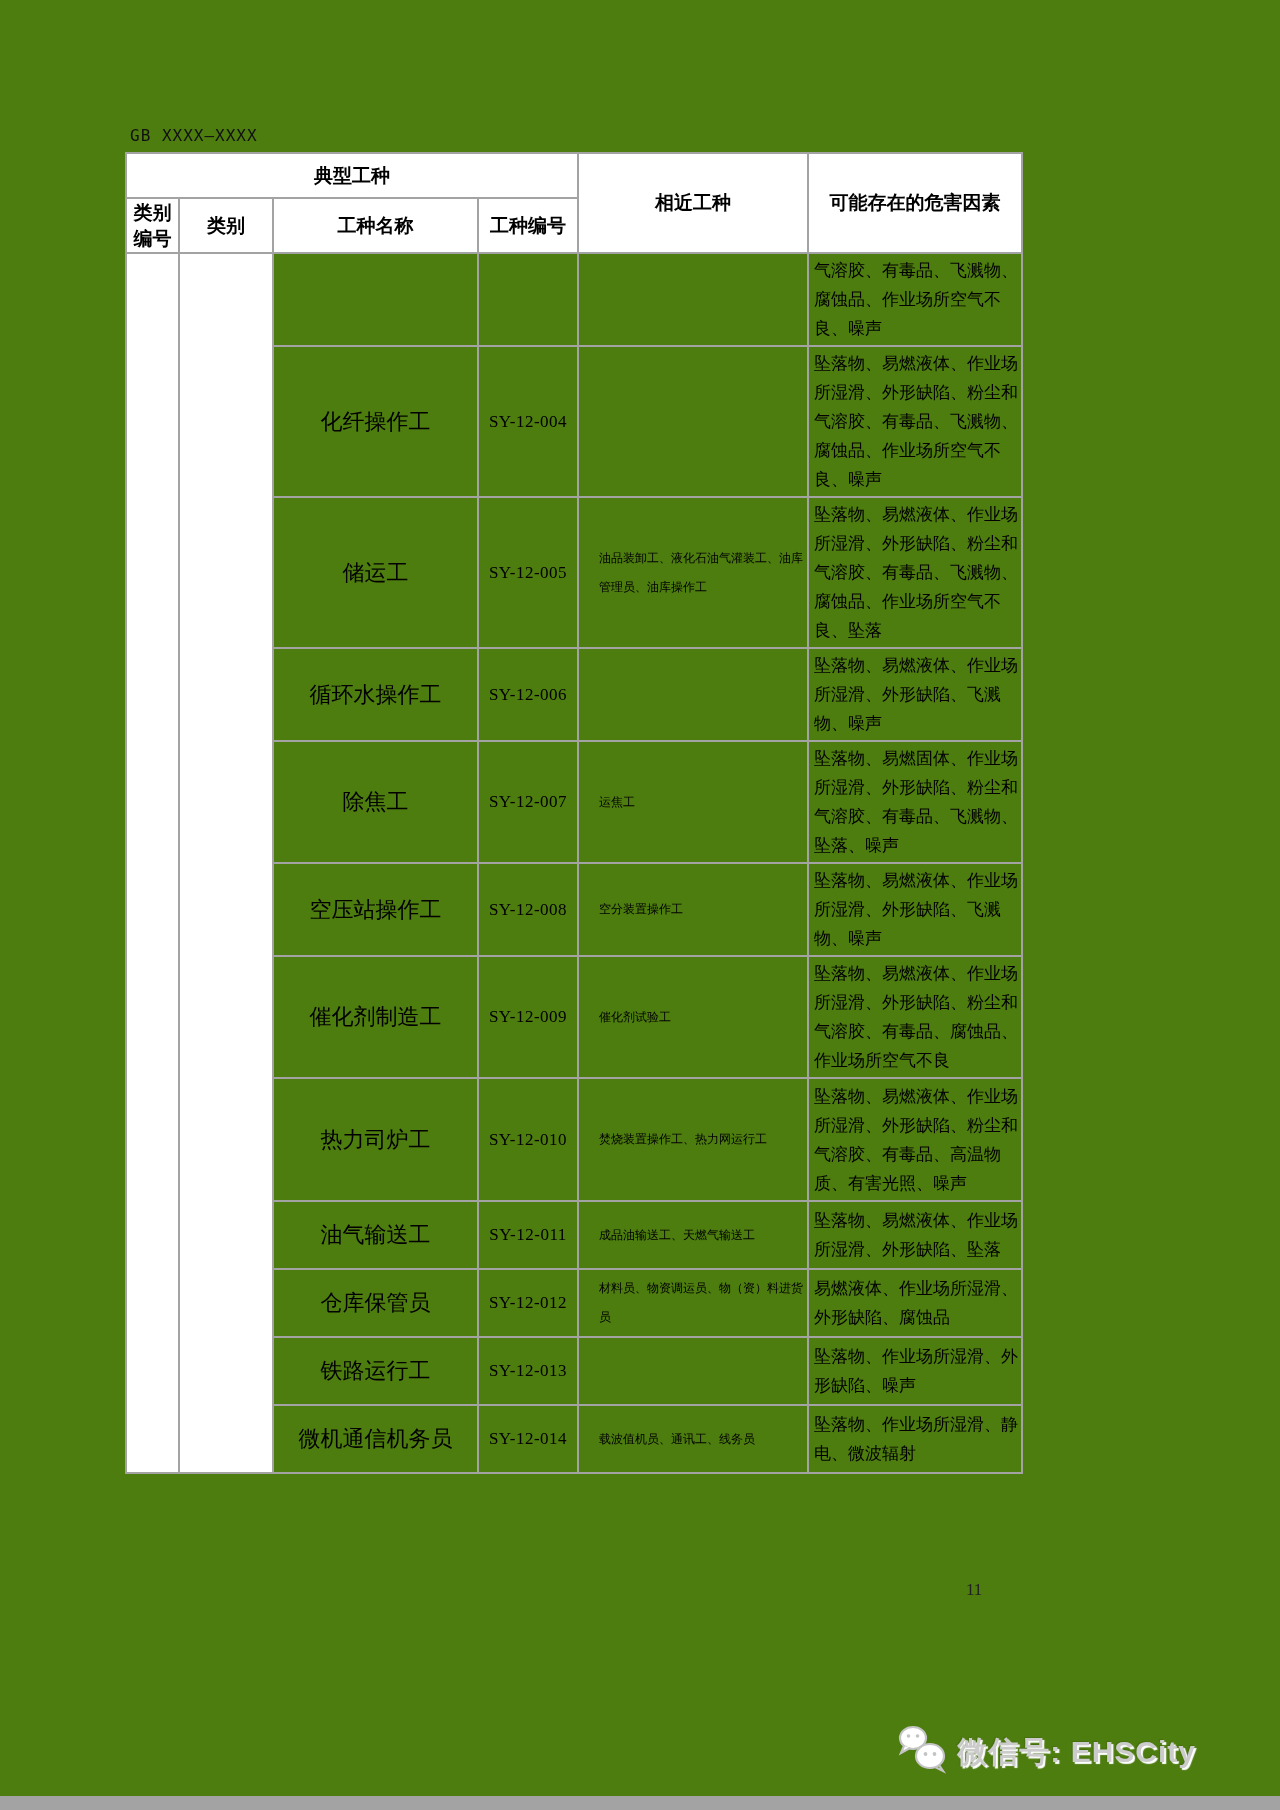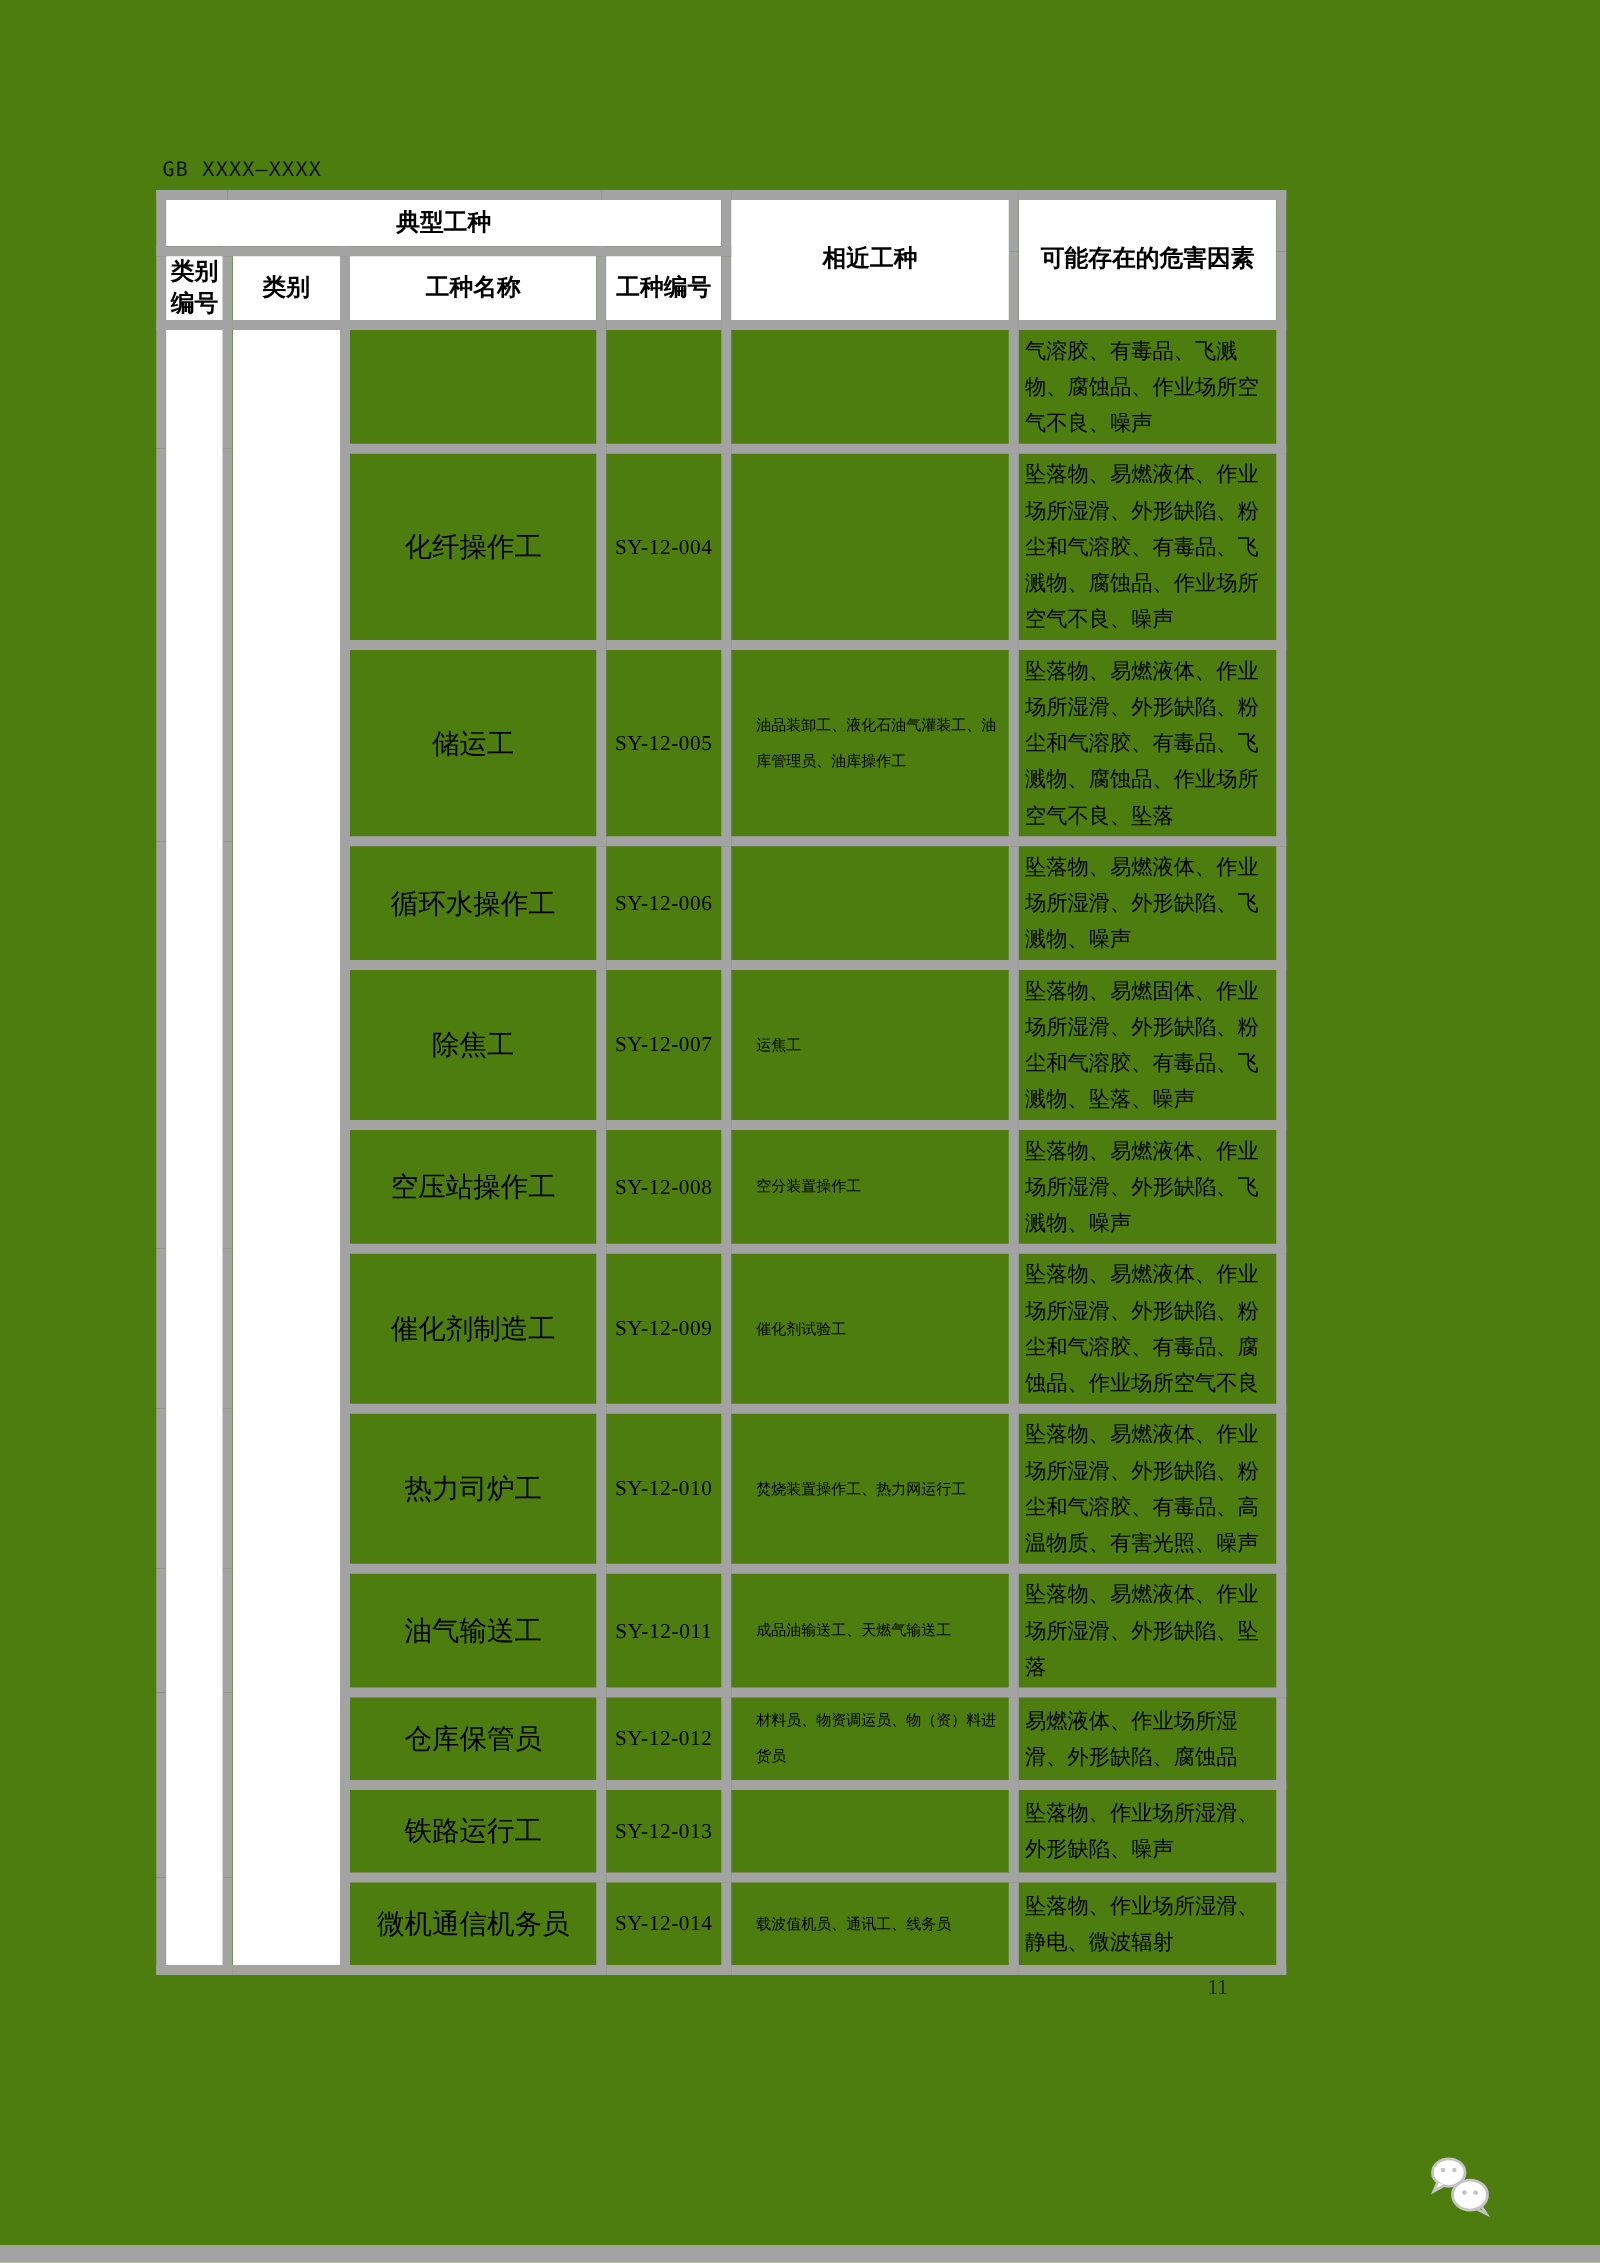--- a/index.html
+++ b/index.html
@@ -24,21 +24,21 @@
   }
   table.jobs {
     position: absolute;
     left: 125px;
     top: 152px;
     width: 896px;
     border-collapse: collapse;
     table-layout: fixed;
   }
   table.jobs th, table.jobs td {
-    border: 8px solid #a3a3a3;
+    border: 2px solid #a3a3a3;
     overflow: hidden;
     font-family: Liberation Serif, serif;
   }
   thead th {
     font-size: 19px;
     font-weight: bold;
     text-align: center;
     vertical-align: middle;
     line-height: 1.35;
     padding: 0 2px;
@@ -229,17 +229,18 @@
           <path d="M45 43 L49 49 L41 45" fill="none"></path>
         </g>
         <g fill="#c4c4c4" stroke="none">
           <circle cx="14.5" cy="14" r="1.8"></circle>
           <circle cx="23.5" cy="14" r="1.8"></circle>
           <circle cx="31.5" cy="32" r="1.9"></circle>
           <circle cx="40.5" cy="32" r="1.9"></circle>
         </g>
       </svg>
     </span>
+    <span class="watermark-text">微信号: EHSCity</span>
   </div>
 
   <div class="footer-bar"></div>
 
 </div>
 
 </body></html>

